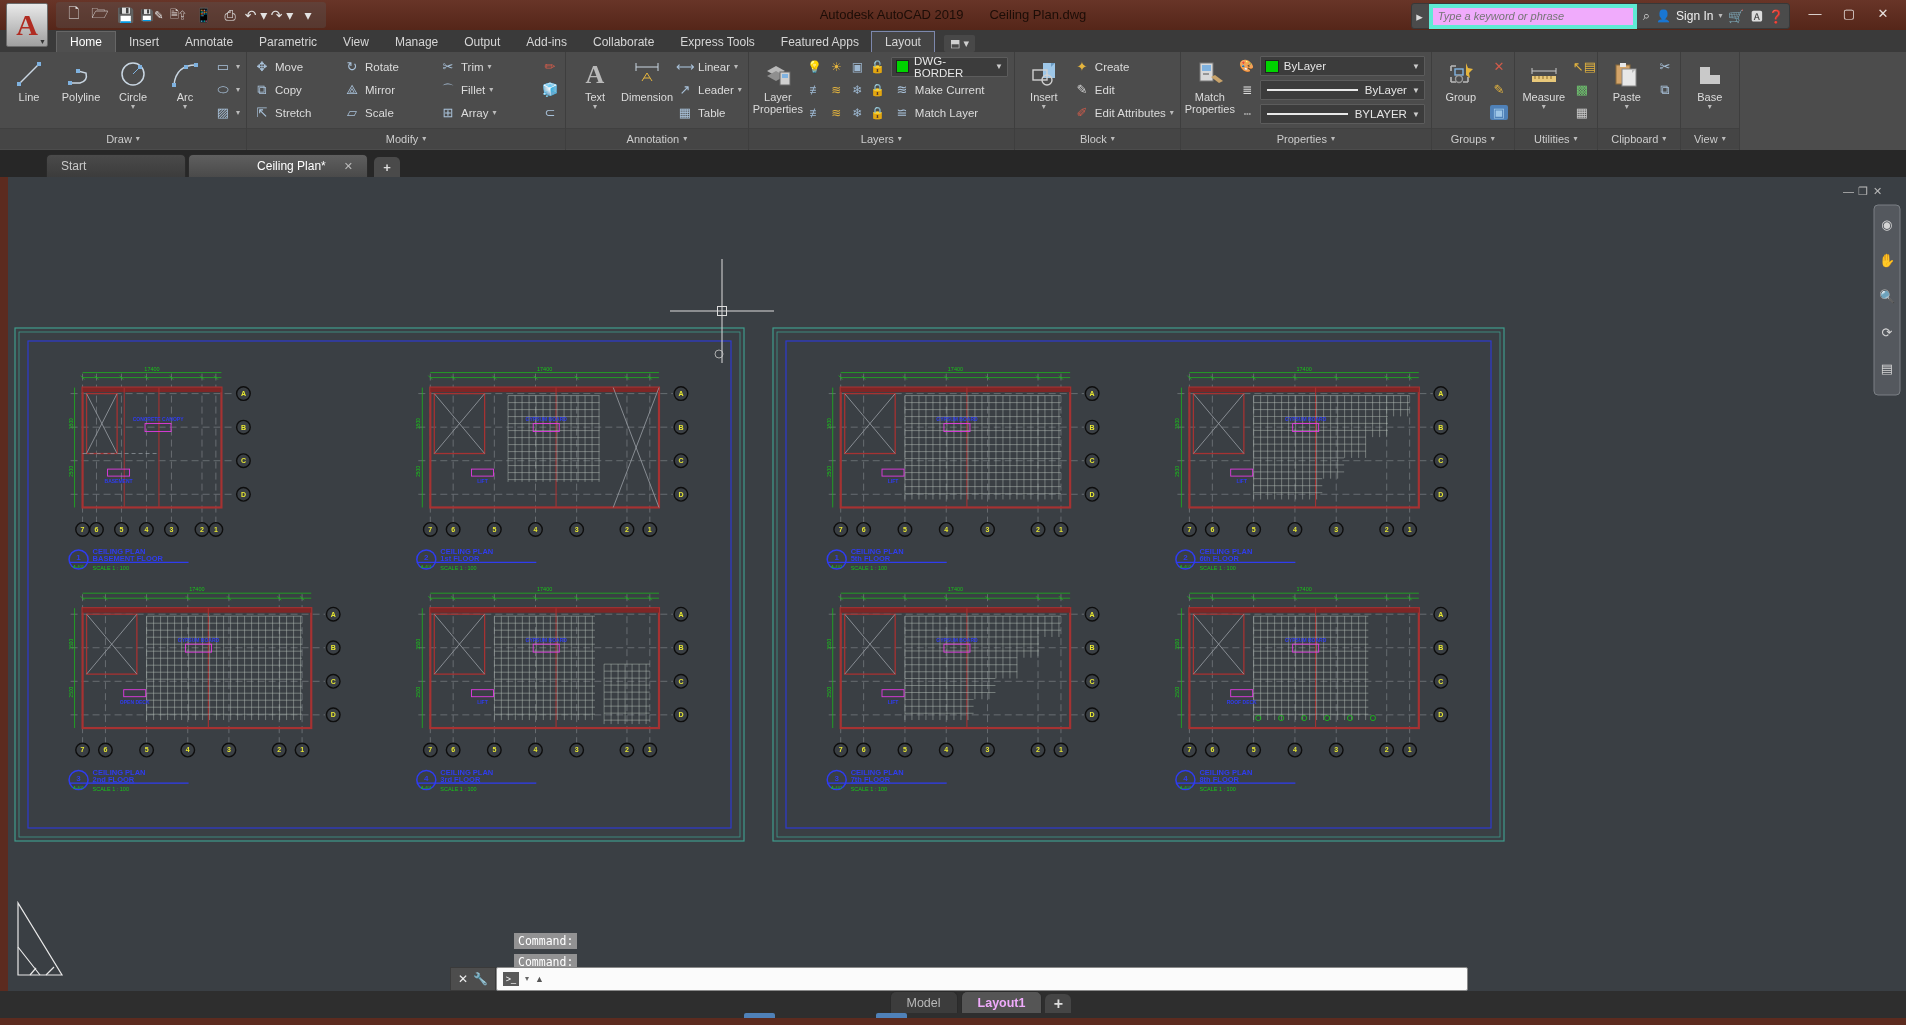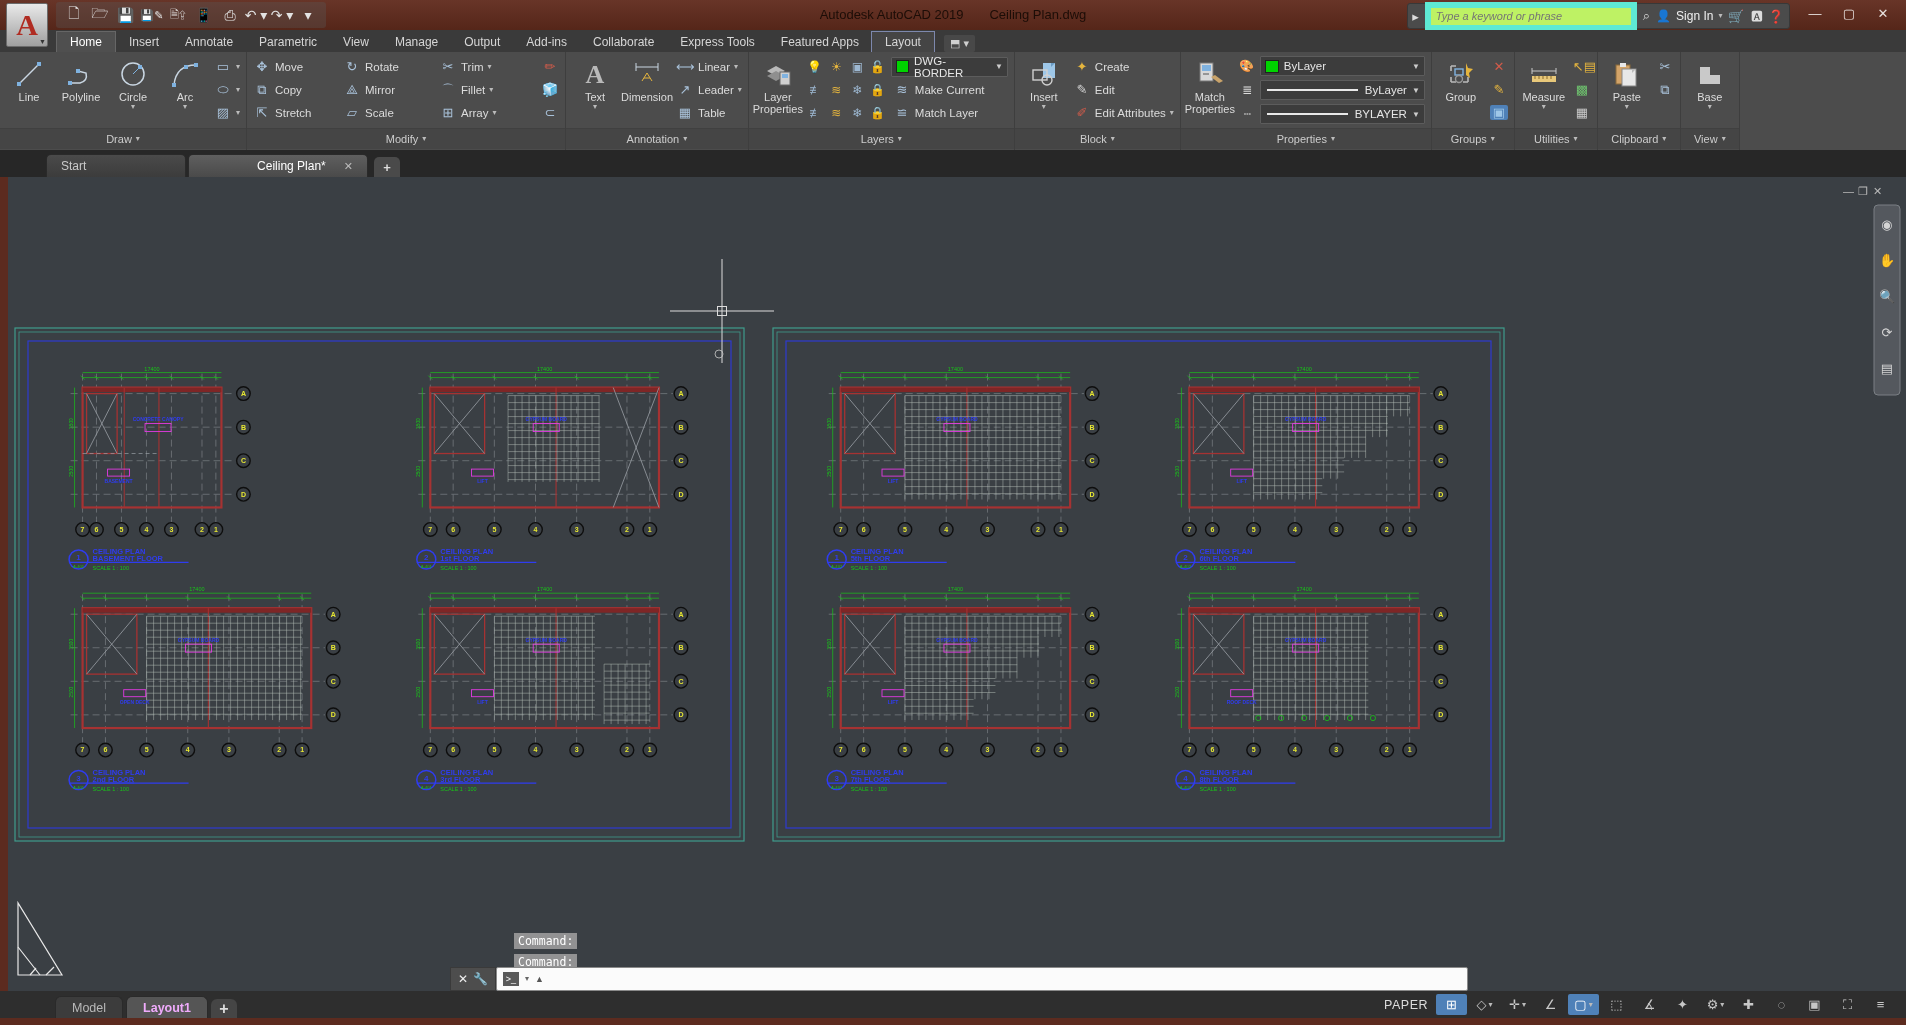--- a/index.html
+++ b/index.html
@@ -11,21 +11,21 @@
            border:1px solid #6b6b6b;border-radius:2px;z-index:30;display:flex;align-items:center;justify-content:center;}
   #applogo .A{font-size:30px;font-weight:bold;color:#b02c22;font-family:"Liberation Serif",serif;line-height:1;}
   #applogo .dd{position:absolute;right:1px;bottom:1px;font-size:7px;color:#333;}
   #qat{position:absolute;left:56px;top:2px;height:26px;display:flex;align-items:center;gap:2px;
        background:rgba(90,90,90,.35);border-radius:3px;padding:0 6px;}
   .qbtn{width:24px;height:22px;display:flex;align-items:center;justify-content:center;color:#e3e3e3;font-size:14px;}
   #titletext{position:absolute;left:0;top:0;width:100%;height:28px;display:flex;align-items:center;justify-content:center;
              gap:26px;color:#1c0d07;font-size:13px;pointer-events:none;}
   #trightwrap{position:absolute;right:116px;top:3px;height:24px;display:flex;align-items:center;background:#4b4b4b;
               border:1px solid #383838;border-radius:3px;padding:0 4px;gap:6px;}
-  #searchbox{width:190px;height:17px;background:#bef264;border:6px solid #5eead4;color:#2e2e2e;
+  #searchbox{width:190px;height:17px;background:#f0abfc;border:4px solid #5eead4;color:#2e2e2e;
              font-style:italic;font-size:11px;padding:0 5px;font-family:"Liberation Sans",sans-serif;}
   .tico{color:#dcdcdc;font-size:13px;}
   #signin{color:#eee;font-size:12px;display:flex;align-items:center;gap:5px;}
   .winbtns{position:absolute;right:6px;top:0;height:26px;display:flex;}
   .winbtn{width:34px;height:26px;display:flex;align-items:center;justify-content:center;color:#e8e2df;font-size:13px;}
   
   #tabrow{position:absolute;left:0;top:30px;width:1906px;height:22px;background:#3a3a3a;display:flex;
           align-items:flex-end;padding-left:56px;box-sizing:border-box;}
   .rtab{padding:3px 13px;font-size:12px;color:#d6d6d6;cursor:pointer;}
   .rtab.active{background:#4f4f4f;color:#fff;border:1px solid #666;border-bottom:none;}
@@ -73,21 +73,21 @@
   #cmdbar{position:absolute;left:450px;top:790px;width:1018px;height:24px;display:flex;align-items:stretch;}
   #cmdgrip{width:44px;background:#4d4d4d;border:1px solid #3a3a3a;display:flex;align-items:center;justify-content:center;
            gap:5px;color:#f0f0f0;font-size:12px;}
   #cmdinput{flex:1;background:#fbfbfb;border:1px solid #8a8a8a;border-radius:2px;display:flex;align-items:center;
             padding:0 6px;gap:6px;}
   #cmdprompt{width:16px;height:14px;background:#5a5a5a;color:#fff;font-size:9px;display:flex;align-items:center;justify-content:center;}
   #cmdtext{color:#9a9a9a;font-style:italic;font-size:12px;font-family:"DejaVu Sans Mono",monospace;flex:1;border:none;
            background:transparent;outline:none;}
   #cmdup{color:#555;font-size:9px;}
   
-  #statusbar{position:absolute;left:0;top:991px;width:1906px;height:27px;background:#2e2e2e;display:flex;align-items:center;}
+  #statusbar{position:absolute;left:0;top:991px;width:1906px;height:27px;background:#2e2e2e;display:flex;align-items:center;flex-direction:column;}
   #lays{display:flex;align-items:flex-end;height:27px;padding-left:55px;flex:1;}
   .ltab{height:21px;padding:0 16px;display:flex;align-items:center;font-size:12.5px;color:#b9b9b9;
         background:#3c3c3c;border-radius:6px 6px 0 0;margin-right:3px;border:1px solid #2a2a2a;border-bottom:none;}
   .ltab.active{background:#555;color:#f0abfc;font-weight:bold;}
   .lplus{height:19px;width:26px;background:#454545;border-radius:6px 6px 0 0;color:#ddd;display:flex;
          align-items:center;justify-content:center;font-weight:bold;}
   #stright{display:flex;align-items:center;gap:2px;padding-right:10px;}
   .schip{height:21px;min-width:25px;display:flex;align-items:center;justify-content:center;color:#c8c8c8;
          font-size:13px;padding:0 3px;border-radius:2px;}
   .schip.on{background:#4f81b8;color:#fff;}

